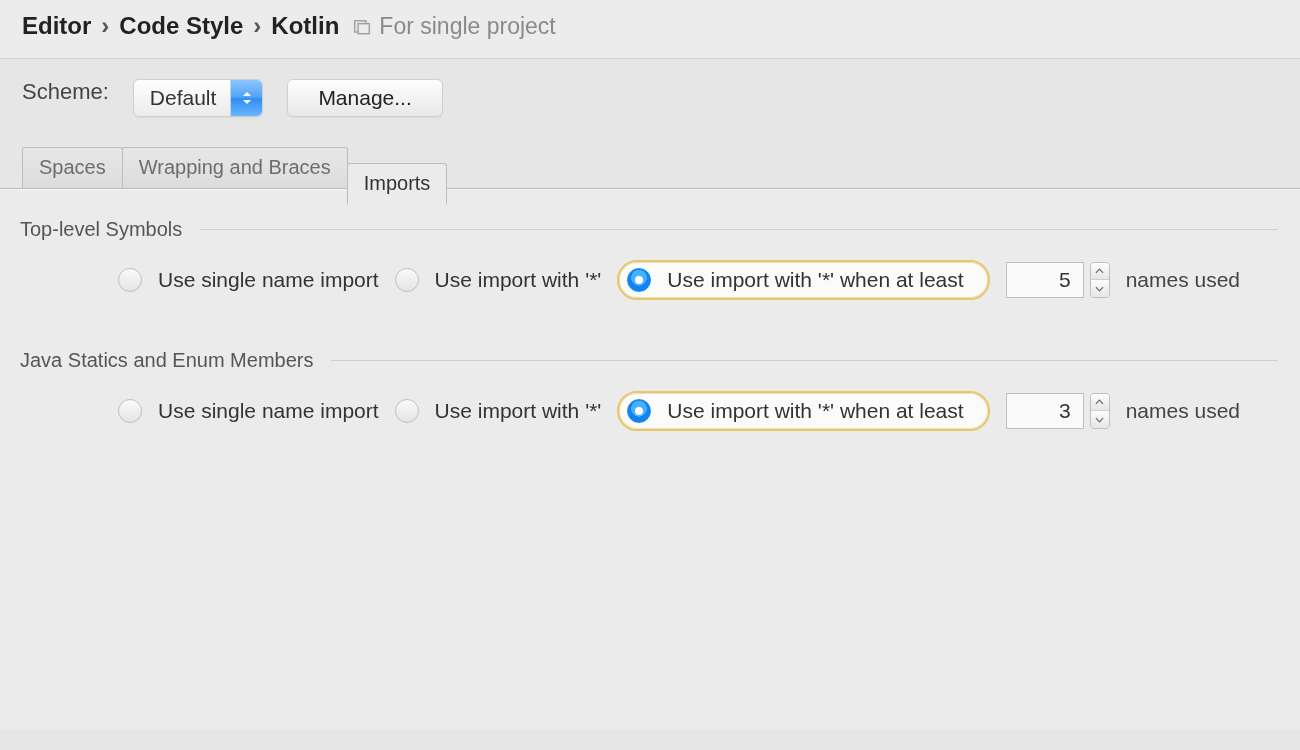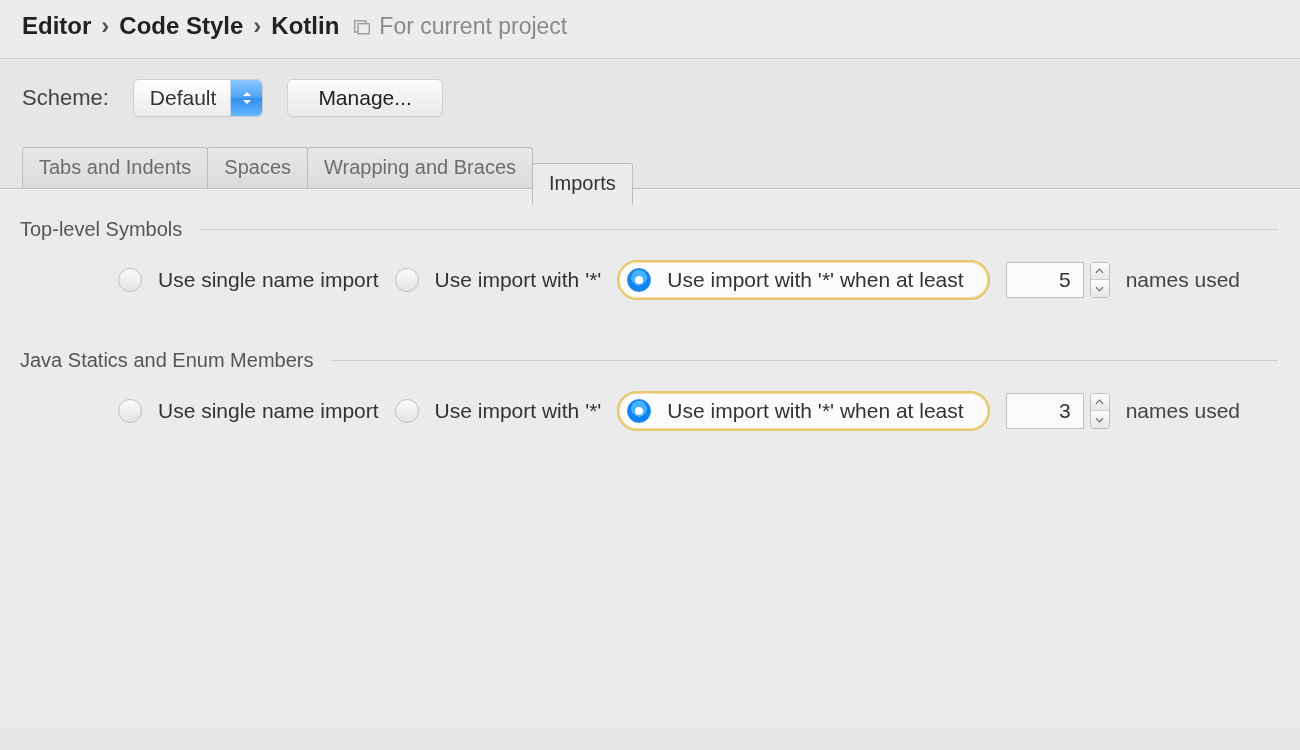--- a/index.html
+++ b/index.html
@@ -36,21 +36,20 @@
     color: #8a8a8a;
     font-size: 23px;
     display: flex;
     align-items: center;
     gap: 8px;
   }
 
   
   .scheme-row {
     display: flex;
-    align-items: center;
     gap: 24px;
     padding: 20px 22px 28px;
     background: #e6e6e6;
   }
   .scheme-label { font-size: 22px; color: #444; }
 
   .dropdown {
     display: inline-flex;
     align-items: center;
     background: linear-gradient(#fefefe,#ececec);
@@ -223,42 +222,41 @@
     <span class="sep">›</span>
     <span class="crumb">Kotlin</span>
   </div>
   <span class="proj-note">
     <span class="proj-icon">
       <svg viewBox="0 0 16 16">
           <rect x="1.5" y="2.5" width="10" height="10" fill="none" stroke="#a0a0a0" stroke-width="1.3"></rect>
           <rect x="4.5" y="5" width="10" height="9" fill="#ececec" stroke="#a0a0a0" stroke-width="1.3"></rect>
         </svg>
     </span>
-    <span>For current project</span>
+    <span>For single project</span>
   </span>
 </div>
 
 <div class="scheme-row">
   <span class="scheme-label">Scheme:</span>
   <div class="dropdown">
     <span>Default</span>
     <span class="caret">
       <svg viewBox="0 0 12 16">
           <path d="M2 6 L6 2 L10 6 Z" fill="#fff"></path>
           <path d="M2 10 L6 14 L10 10 Z" fill="#fff"></path>
         </svg>
     </span>
   </div>
   <div class="btn">
     <span>Manage...</span>
   </div>
 </div>
 
 <div class="tabs">
-  <div class="tab">Tabs and Indents</div>
   <div class="tab">Spaces</div>
   <div class="tab">Wrapping and Braces</div>
   <div class="tab active">Imports</div>
 </div>
 
 <div class="content">
 
   <div class="group-header">
     <span>Top-level Symbols</span>
     <span class="line"></span>

